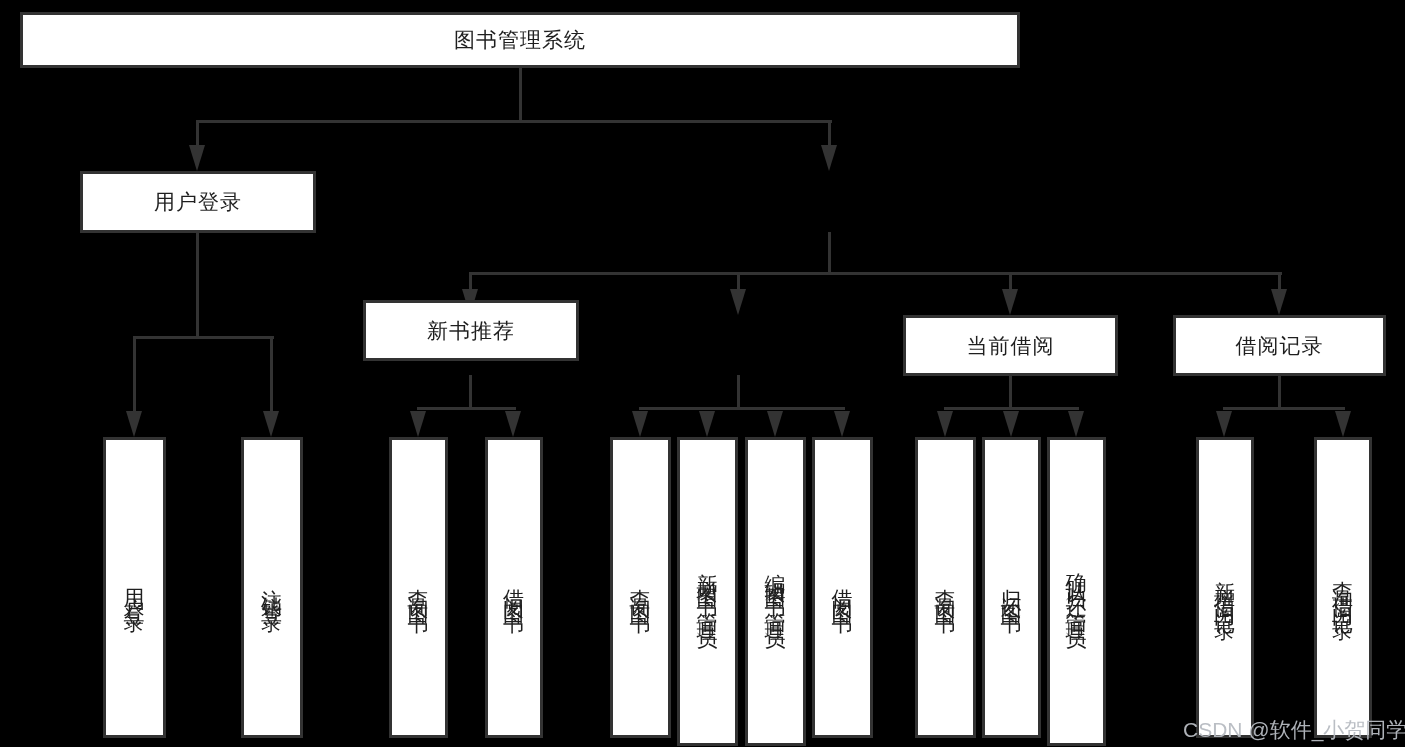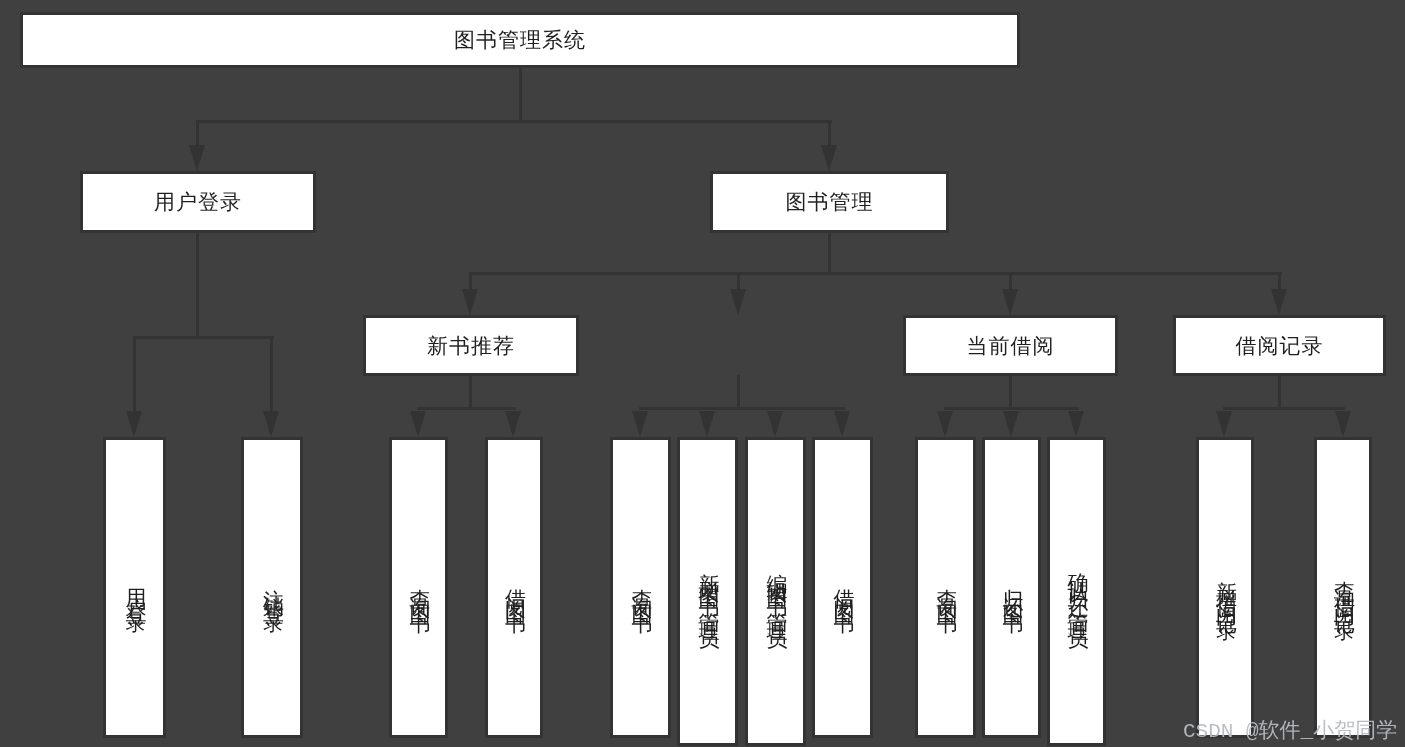--- a/index.html
+++ b/index.html
@@ -1,21 +1,21 @@
 <!DOCTYPE html>
 <html><head>
 <meta charset="utf-8">
 <style>
   html, body { margin: 0; padding: 0; background: #ffffff; }
   #canvas {
     position: relative;
     width: 1405px;
     height: 747px;
-    background: #404040;
-    font-family: Liberation Mono, monospace;
+    background: #000000;
+    font-family: Liberation Sans, sans-serif;
     color: #1f1f1f;
     overflow: hidden;
   }
   .box {
     position: absolute;
     box-sizing: border-box;
     border: 3px solid #333333;
     background: #ffffff;
     display: flex;
     align-items: center;
@@ -120,25 +120,22 @@
   <div class="arrow" style="left:1216px; top:411px;"></div>
   <div class="arrow" style="left:1335px; top:411px;"></div>
 
   <div class="box" style="left:20px; top:12px; width:1000px; height:56px;">
     <span>图书管理系统</span>
   </div>
 
   <div class="box" style="left:80px; top:171px; width:236px; height:62px;">
     <span>用户登录</span>
   </div>
-  <div class="box" style="left:710px; top:171px; width:239px; height:62px;">
-    <span>图书管理</span>
-  </div>
 
-  <div class="box" style="left:363px; top:315px; width:216px; height:61px;">
+  <div class="box" style="left:363px; top:300px; width:216px; height:61px;">
     <span>新书推荐</span>
   </div>
   <div class="box" style="left:903px; top:315px; width:215px; height:61px;">
     <span>当前借阅</span>
   </div>
   <div class="box" style="left:1173px; top:315px; width:213px; height:61px;">
     <span>借阅记录</span>
   </div>
 
   <div class="vbox" style="left:103px; width:63px;">

